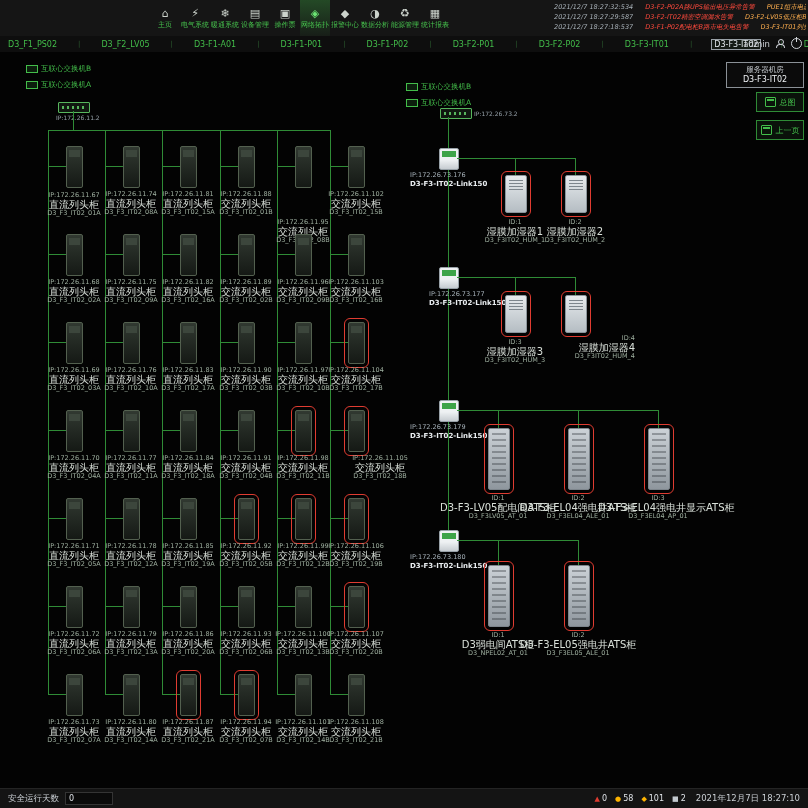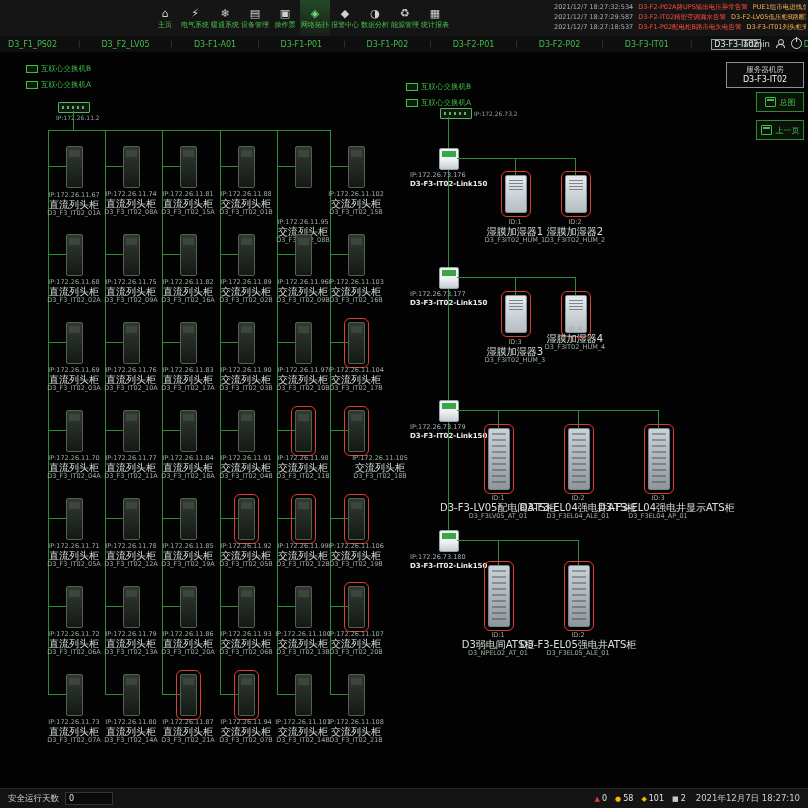--- a/index.html
+++ b/index.html
@@ -8,21 +8,21 @@
 
   
   #top-bar{position:absolute;top:0;left:0;right:0;height:36px;background:#151515;border-bottom:1px solid #232323;}
   #main-nav{position:absolute;left:150px;top:0;height:36px;display:flex;}
   .nav-item{width:30px;height:36px;display:flex;flex-direction:column;align-items:center;justify-content:center;gap:2px;cursor:pointer;}
   .nav-glyph{font-size:11px;line-height:11px;color:#ccd3cc;}
   .nav-label{font-size:7px;line-height:8px;color:#46c24d;white-space:nowrap;font-family:Liberation Mono, monospace;}
   .nav-item.active{background:linear-gradient(180deg,rgba(70,194,77,.30),rgba(70,194,77,.05));}
   .nav-item.active .nav-glyph{color:#6ce473;}
   #ticker{position:absolute;right:2px;top:2px;width:252px;overflow:hidden;}
-  .ticker-row{display:flex;gap:5px;height:10px;line-height:10px;white-space:nowrap;overflow:hidden;}
+  .ticker-row{display:flex;gap:12px;height:10px;line-height:10px;white-space:nowrap;overflow:hidden;font-style:italic;}
   .tk-time{color:#a9b2b9;font-size:6.5px;flex:0 0 auto;}
   .tk-alarm{color:#ff4a3d;font-size:6.5px;flex:0 0 auto;}
   .tk-restore{color:#ffaf4f;font-size:6.5px;flex:0 0 auto;overflow:hidden;}
 
   
   #tab-bar{position:absolute;top:36px;left:0;right:0;height:16px;background:#0e0e0e;border-bottom:1px solid #1d1d1d;}
   #tabs{display:flex;align-items:center;gap:19px;padding-left:6px;height:16px;}
   .tab{color:#43bd4a;font-size:8px;cursor:pointer;padding:0 2px;white-space:nowrap;}
   .tab.active{color:#dfe5e9;border:1px solid #99a0a6;background:#141a14;}
   .tab-sep{color:#2c5c30;font-size:7px;}
@@ -527,35 +527,35 @@
         <div class="l3">D3_F3IT02_HUM_1</div>
       </div>
       <div class="vline" style="position: absolute; left: 575px; top: 106px; width: 1px; height: 17px;"></div>
       <div class="dev hum alarm" style="position: absolute; left: 565px; top: 123px; width: 20px; height: 36px;"></div>
       <div class="node-label" style="position: absolute; left: 515px; top: 166px; width: 120px;">
         <div class="l1">ID:2</div>
         <div class="l2">湿膜加湿器2</div>
         <div class="l3">D3_F3IT02_HUM_2</div>
       </div>
       <div class="gw" style="position: absolute; left: 439px; top: 215px; width: 18px; height: 20px;"></div>
-      <div class="gw-label" style="position: absolute; left: 410px; top: 238px; width: 90px;">
+      <div class="gw-label" style="position: absolute; left: 429px; top: 238px; width: 90px;">
         <div class="l1">IP:172.26.73.177</div>
         <div class="l2g">D3-F3-IT02-Link150</div>
       </div>
       <div class="hline" style="position: absolute; left: 457px; top: 225px; width: 118px; height: 1px;"></div>
       <div class="vline" style="position: absolute; left: 515px; top: 225px; width: 1px; height: 18px;"></div>
       <div class="dev hum alarm" style="position: absolute; left: 505px; top: 243px; width: 20px; height: 36px;"></div>
       <div class="node-label" style="position: absolute; left: 455px; top: 286px; width: 120px;">
         <div class="l1">ID:3</div>
         <div class="l2">湿膜加湿器3</div>
         <div class="l3">D3_F3IT02_HUM_3</div>
       </div>
       <div class="vline" style="position: absolute; left: 575px; top: 225px; width: 1px; height: 18px;"></div>
       <div class="dev hum alarm" style="position: absolute; left: 565px; top: 243px; width: 20px; height: 36px;"></div>
-      <div class="node-label" style="position: absolute; left: 515px; top: 273px; width: 120px;">
+      <div class="node-label" style="position: absolute; left: 515px; top: 282px; width: 120px; text-align: right;">
         <div class="l1">ID:4</div>
         <div class="l2">湿膜加湿器4</div>
         <div class="l3">D3_F3IT02_HUM_4</div>
       </div>
       <div class="gw" style="position: absolute; left: 439px; top: 348px; width: 18px; height: 20px;"></div>
       <div class="gw-label" style="position: absolute; left: 410px; top: 371px; width: 90px;">
         <div class="l1">IP:172.26.73.179</div>
         <div class="l2g">D3-F3-IT02-Link150</div>
       </div>
       <div class="hline" style="position: absolute; left: 457px; top: 358px; width: 201px; height: 1px;"></div>

